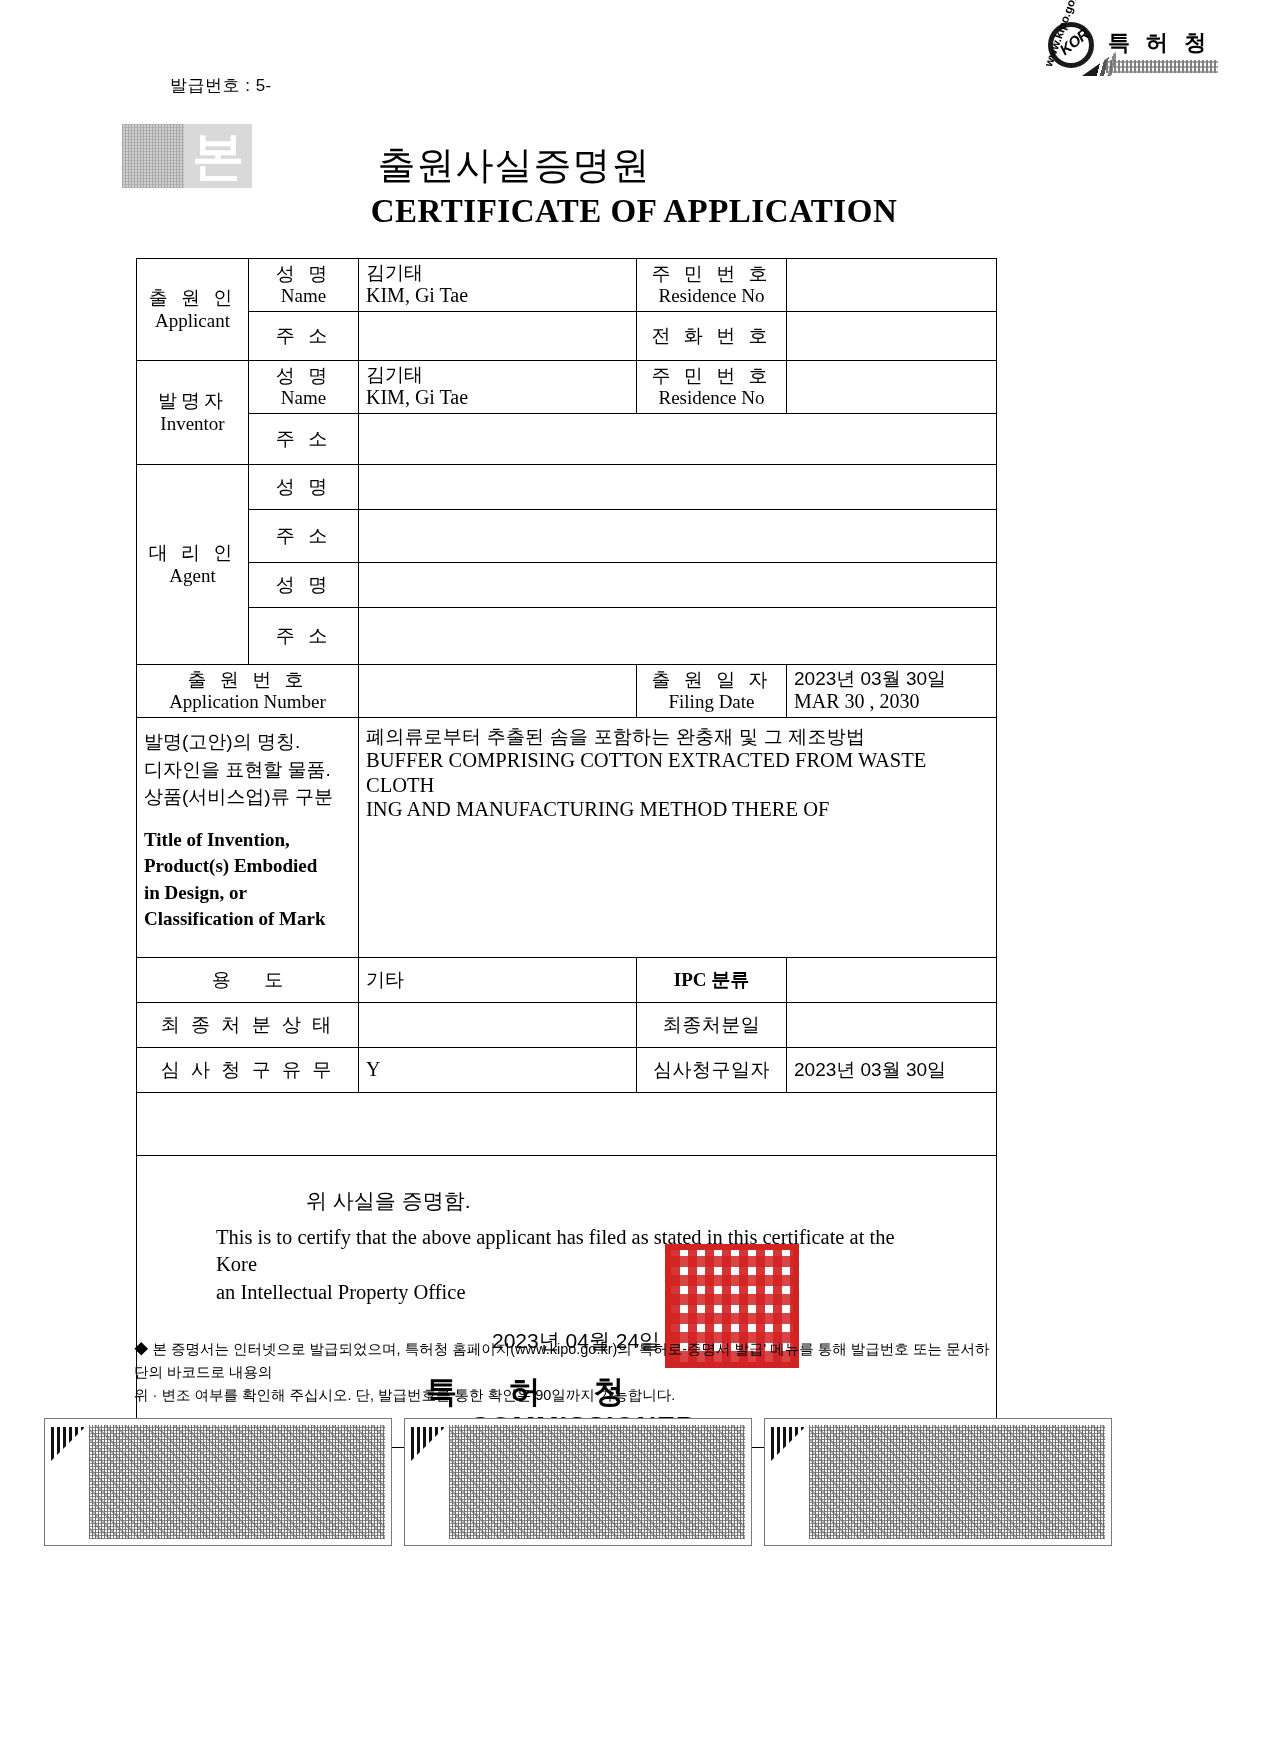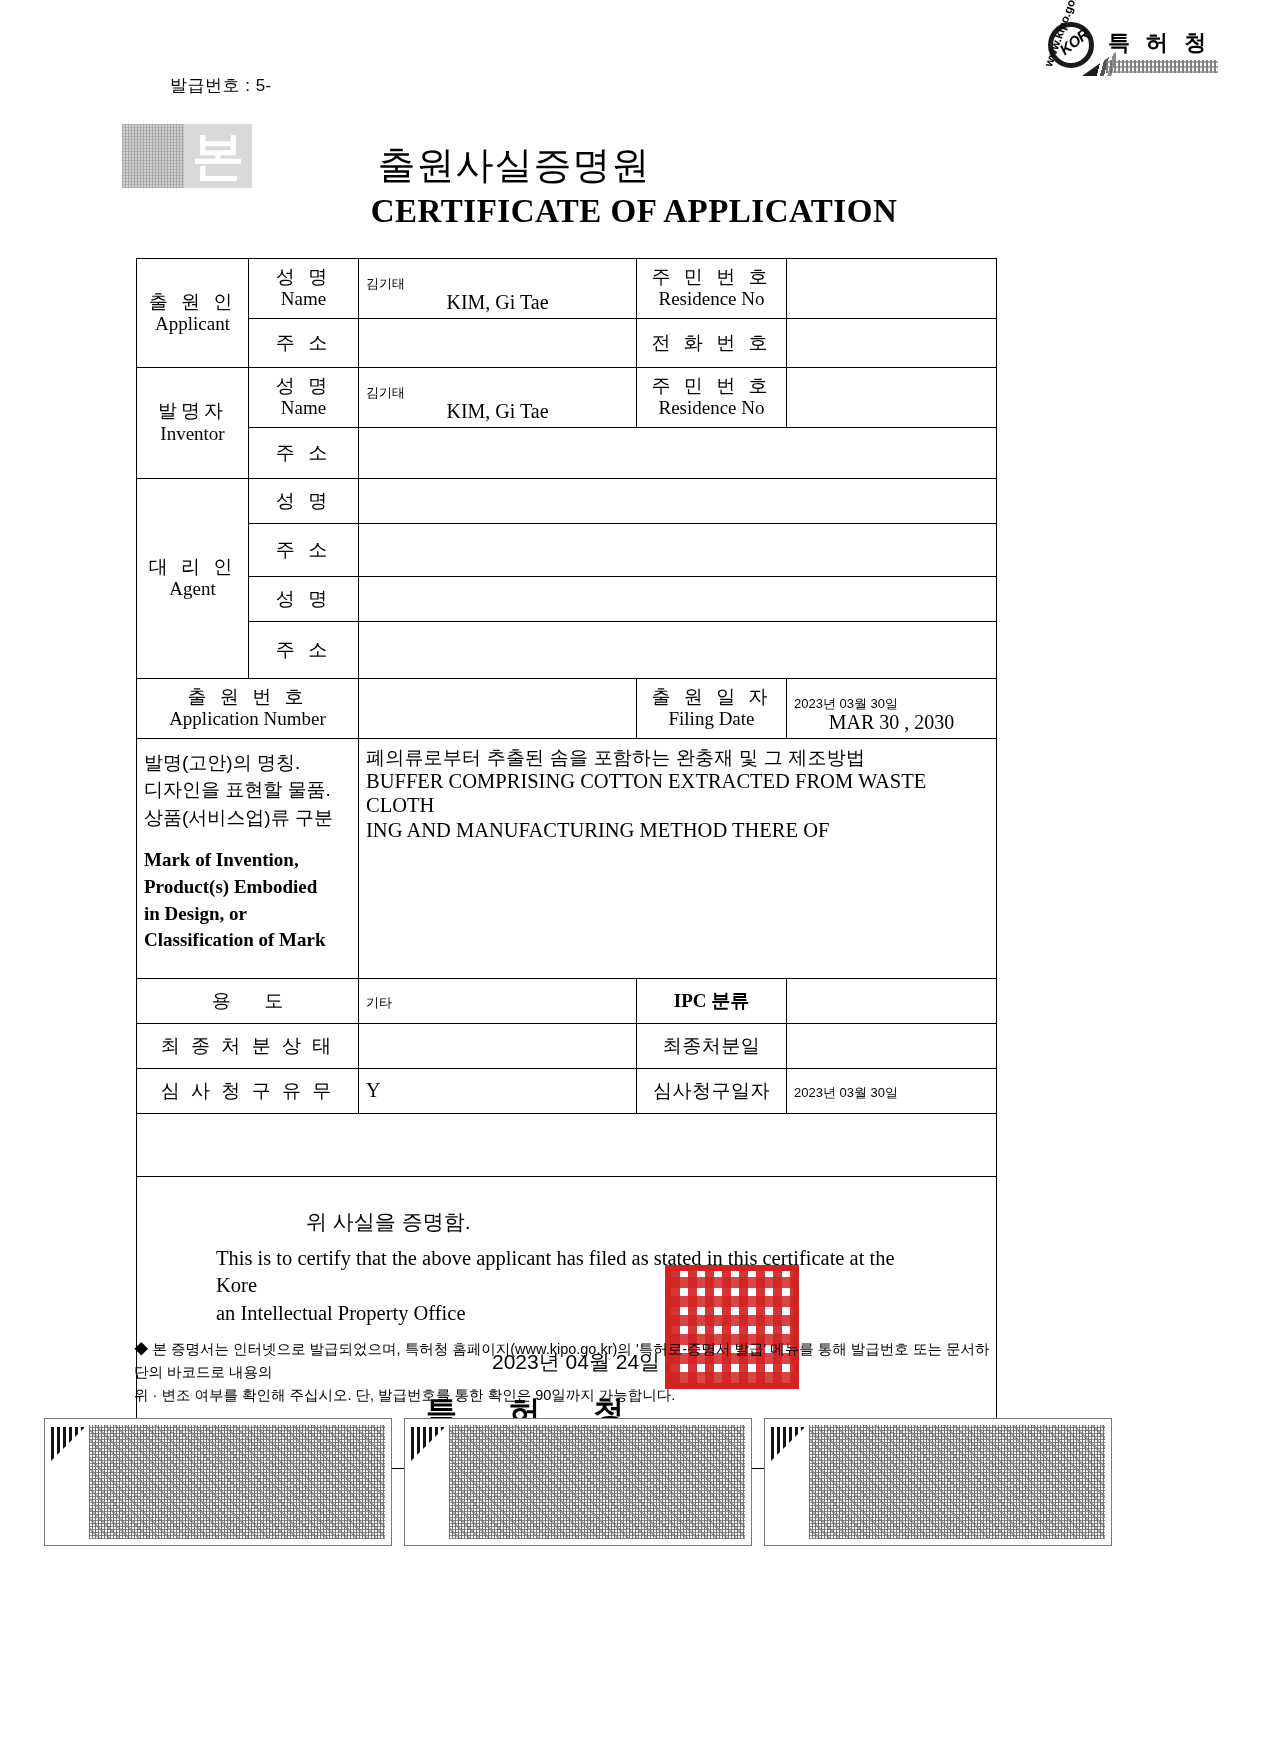--- a/index.html
+++ b/index.html
@@ -189,27 +189,25 @@
   .lbl-en {
     font-family: "Liberation Serif", serif;
     font-weight: normal;
     font-size: 19px;
     text-align: center;
     white-space: nowrap;
   }
   .cell-center { text-align: center; }
   .val-ko {
     font-family: "Liberation Sans", sans-serif;
-    font-size: 13px;
-    margin-top: 14px;
+    font-size: 19px;
   }
   .val-en {
     font-family: "Liberation Serif", serif;
     font-size: 20px;
-    text-align: center;
   }
   .redact {
     display: inline-block;
     color: #7a7a7a;
     font-size: 17px;
   }
 
   .title-block-ko {
     font-family: "Liberation Sans", sans-serif;
     font-size: 19px;
@@ -527,21 +525,21 @@
       </tr>
 
       <tr>
         <td colspan="2" style="height:226px; vertical-align:top; padding-top:10px">
           <div class="title-block-ko">
             <div>발명(고안)의 명칭.</div>
             <div>디자인을 표현할 물품.</div>
             <div>상품(서비스업)류 구분</div>
           </div>
           <div class="title-block-en">
-            <div>Mark of Invention,</div>
+            <div>Title of Invention,</div>
             <div>Product(s) Embodied</div>
             <div>in Design, or</div>
             <div>Classification of Mark</div>
           </div>
         </td>
         <td colspan="3" style="vertical-align:top; padding-top:8px">
           <div class="inv-title-ko">폐의류로부터 추출된 솜을 포함하는 완충재 및 그 제조방법</div>
           <div class="inv-title-en">BUFFER COMPRISING COTTON EXTRACTED FROM WASTE CLOTH</div>
           <div class="inv-title-en">ING AND MANUFACTURING METHOD THERE OF</div>
         </td>

